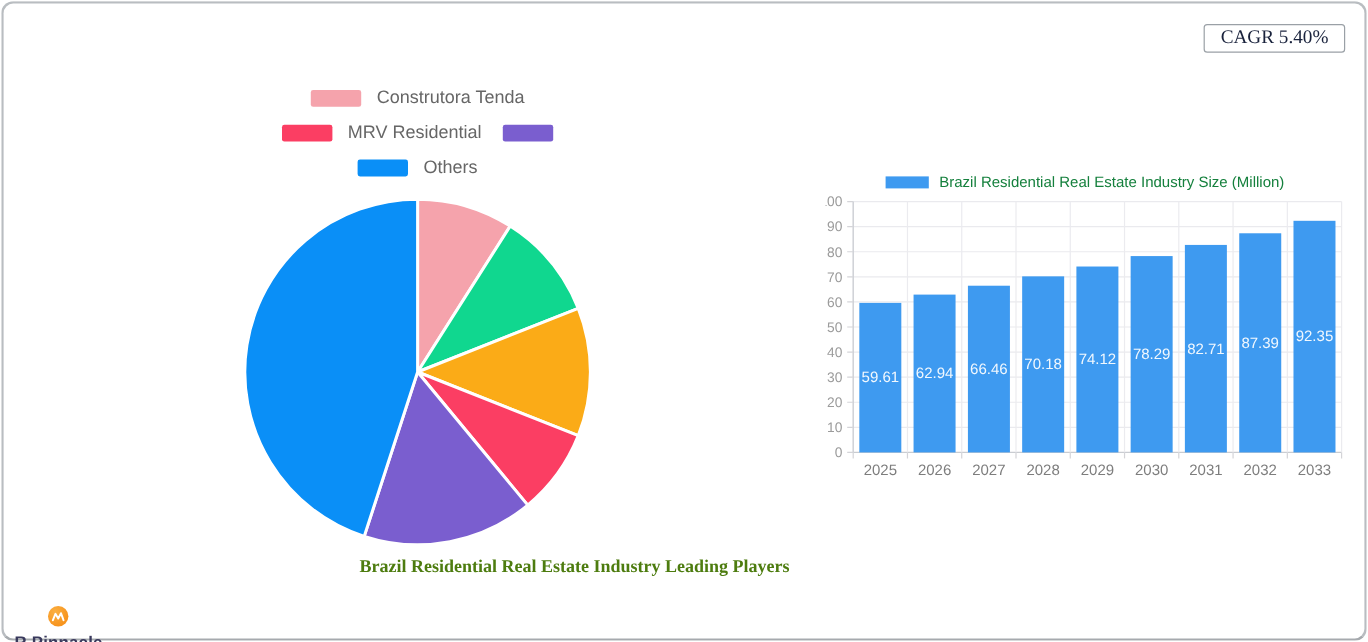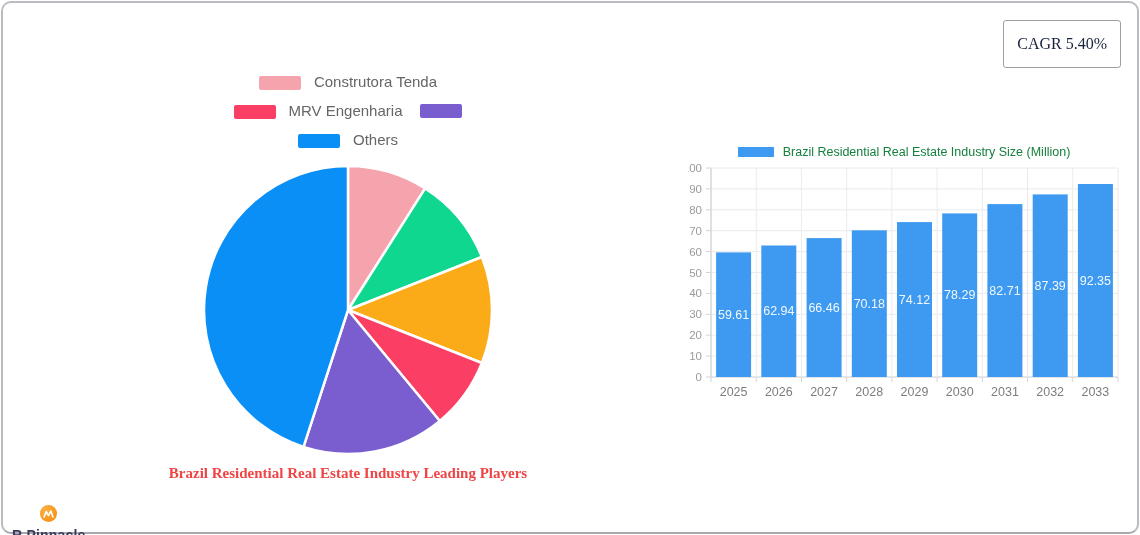--- a/index.html
+++ b/index.html
@@ -3,33 +3,33 @@
 <meta charset="utf-8">
 <style>
   html,body{margin:0;padding:0;background:#fff;}
   .canvas{position:relative;width:1140px;height:535px;background:#fff;overflow:hidden;
           font-family:"Liberation Sans",sans-serif;}
   .frame{position:absolute;left:1px;top:1px;width:1134px;height:529px;
          border:2px solid #b9bdc1;border-bottom-color:#a6aaae;border-radius:10px;background:#fff;}
 
   
   .cagr{position:absolute;top:20px;right:19px;border:1px solid #9aa0a6;border-radius:3px;
-        padding:14px 13px;font-family:"Liberation Serif",serif;font-size:16px;color:#19223c;background:#fff;}
+        padding:2px 13px;font-family:"Liberation Serif",serif;font-size:16px;color:#19223c;background:#fff;}
 
   
   .pie-legend{position:absolute;left:26px;top:74px;width:644px;}
   .leg-row{display:flex;justify-content:center;align-items:center;gap:18px;height:15px;margin-bottom:14px;}
-  .leg-item{display:flex;align-items:flex-end;gap:13px;cursor:pointer;}
+  .leg-item{display:flex;align-items:center;gap:13px;cursor:pointer;}
   .sw{width:42px;height:14px;border-radius:2px;display:inline-block;}
   .leg-label{font-size:15px;color:#666;white-space:nowrap;}
 
   
   .pie{position:absolute;left:198px;top:160px;}
-  .pie-title{position:absolute;left:38px;top:465px;width:620px;text-align:center;
-             font-family:"Liberation Serif",serif;font-size:15px;font-weight:600;color:#ef4444;}
+  .pie-title{position:absolute;left:38px;top:465px;width:620px;text-align:right;
+             font-family:"Liberation Serif",serif;font-size:15px;font-weight:600;color:#4d7c0f;}
 
   
   .bar-legend{position:absolute;left:678px;top:145px;width:452px;display:flex;
               justify-content:center;align-items:center;gap:9px;cursor:pointer;}
   .bar-sw{width:36px;height:10px;display:inline-block;}
   .bar-leg-label{font-size:12.5px;color:#15803d;white-space:nowrap;}
   .bars{position:absolute;left:688px;top:160px;}
 
   
   .logo{position:absolute;left:12px;top:505px;display:flex;align-items:center;gap:5px;flex-direction:column;}
@@ -50,21 +50,21 @@
   <div class="pie-legend">
       <div class="leg-row">
         <div class="leg-item">
           <span class="sw" style="background: rgb(245, 163, 172);"></span>
           <span class="leg-label">Construtora Tenda</span>
         </div>
       </div>
       <div class="leg-row">
         <div class="leg-item">
           <span class="sw" style="background: rgb(251, 62, 99);"></span>
-          <span class="leg-label">MRV Engenharia</span>
+          <span class="leg-label">MRV Residential</span>
         </div>
         <div class="leg-item">
           <span class="sw" style="background: rgb(122, 94, 207);"></span>
         </div>
       </div>
       <div class="leg-row">
         <div class="leg-item">
           <span class="sw" style="background: rgb(10, 143, 247);"></span>
           <span class="leg-label">Others</span>
         </div>

